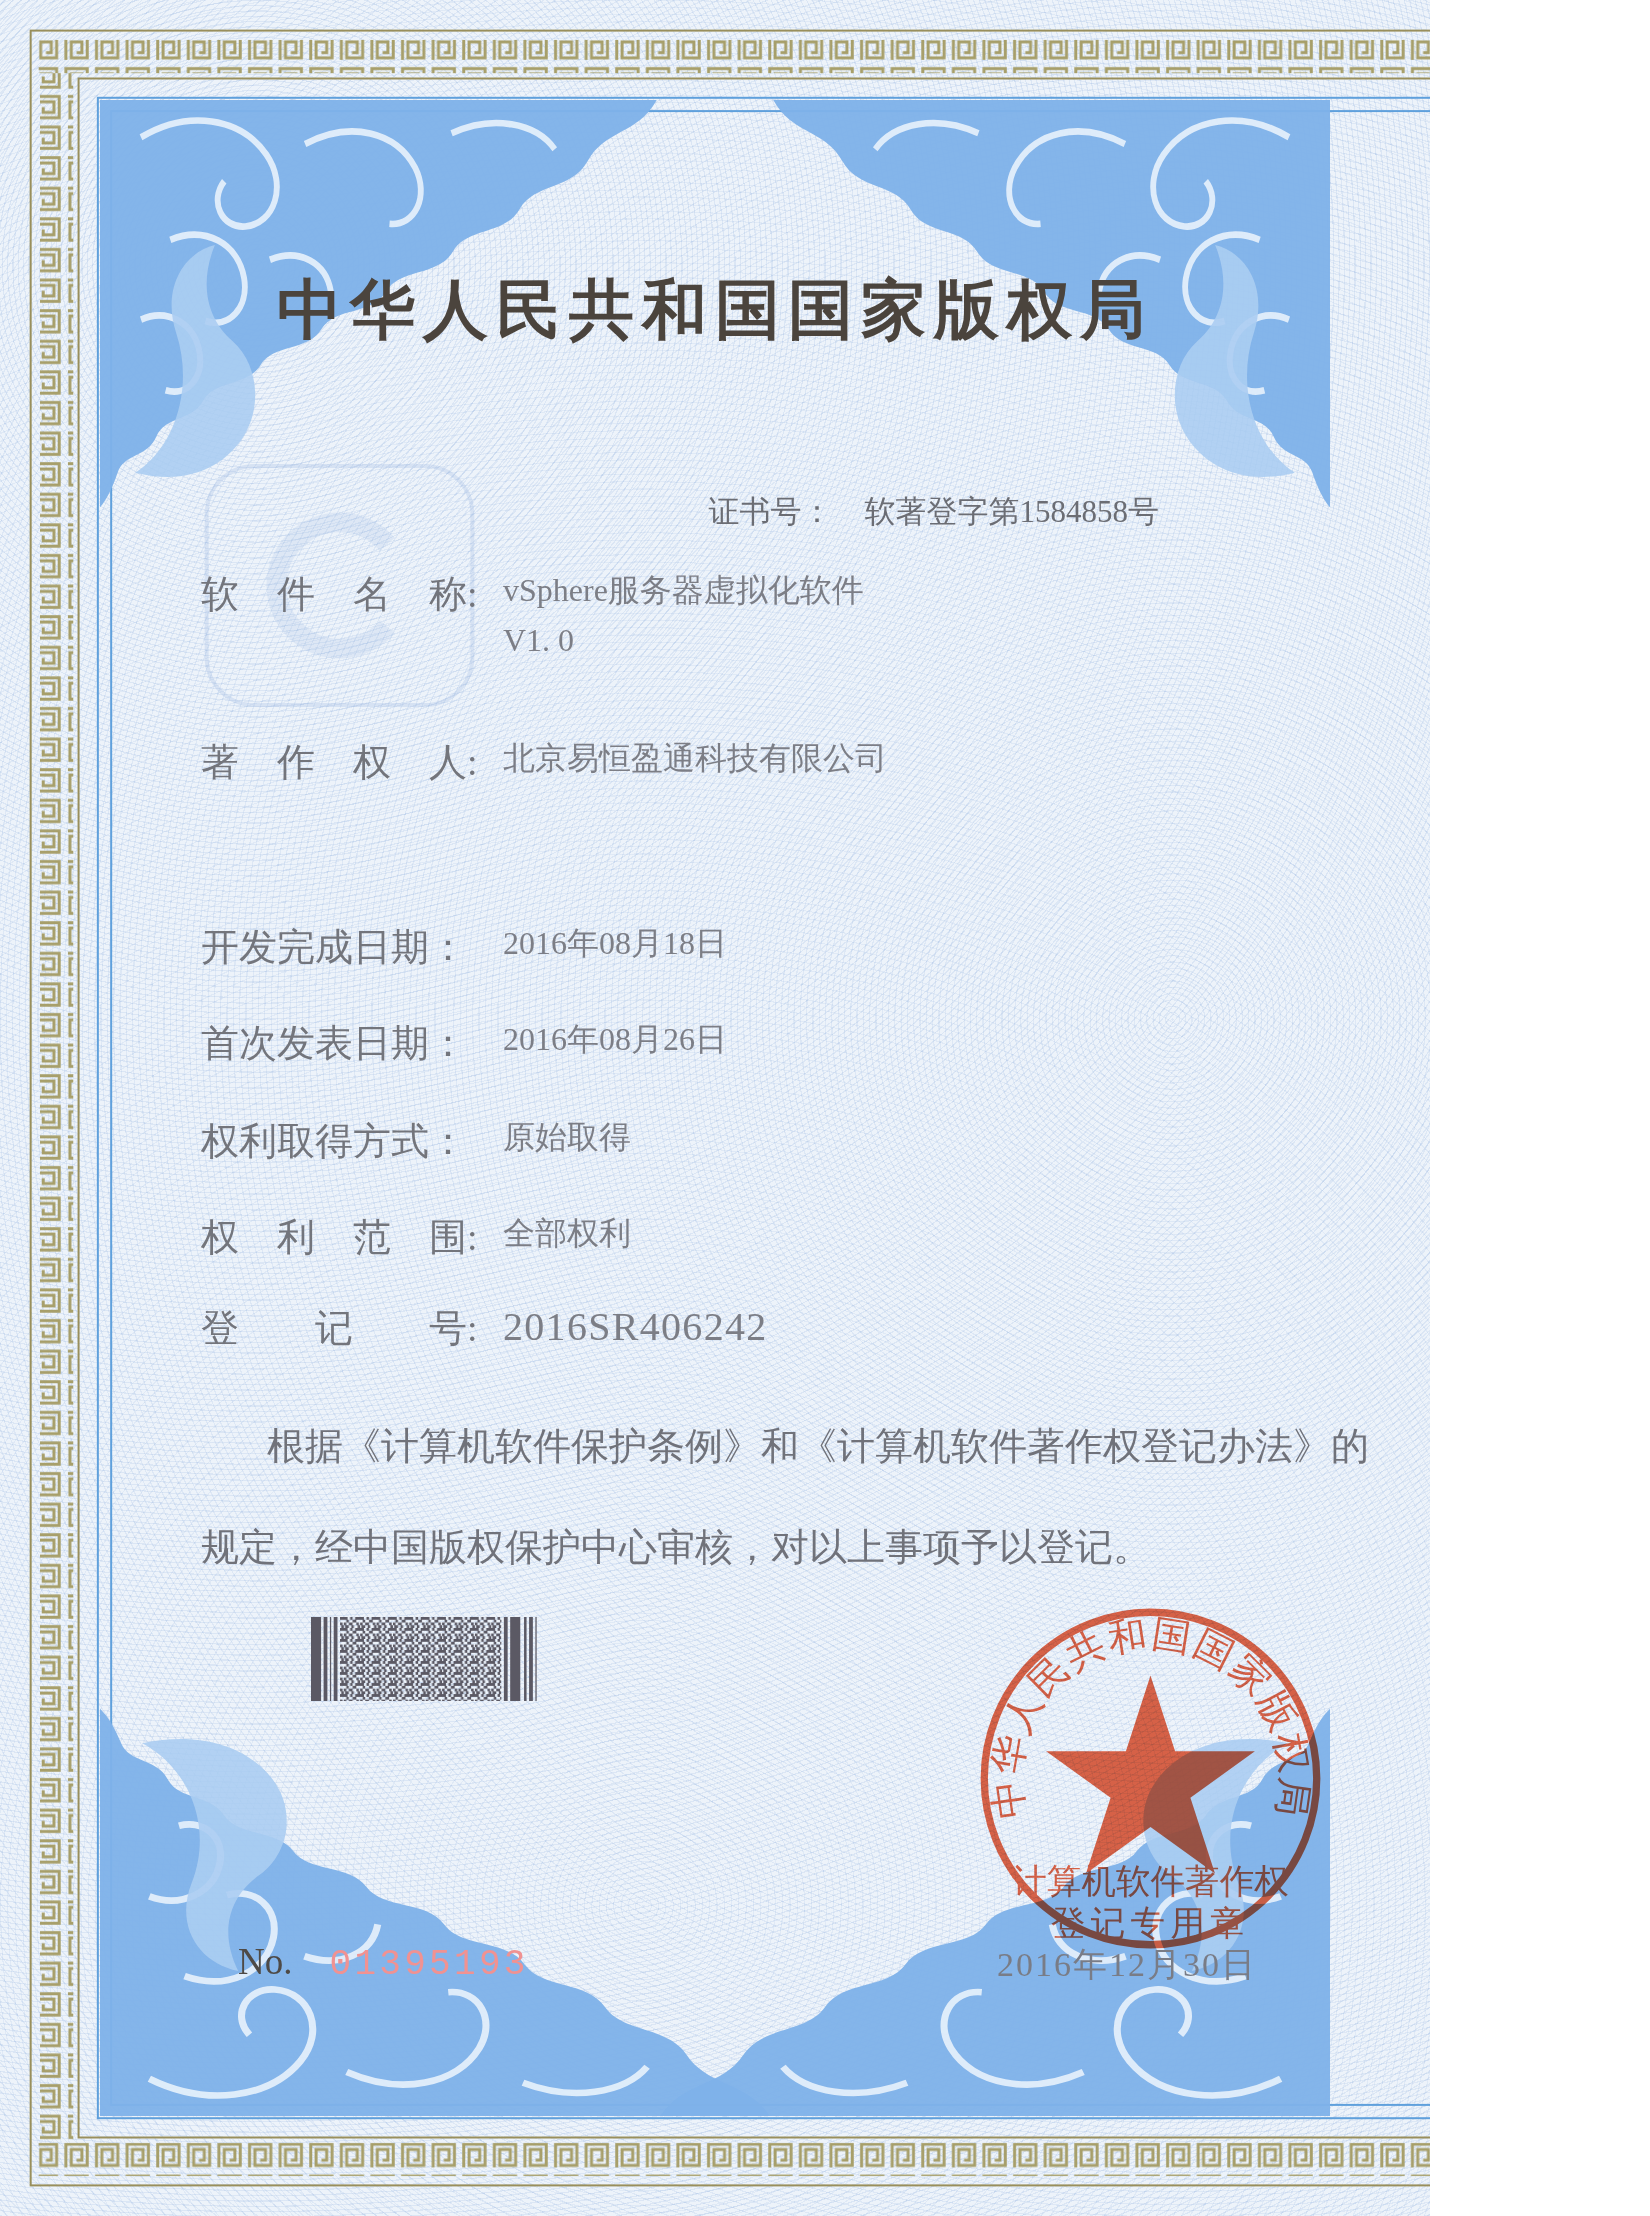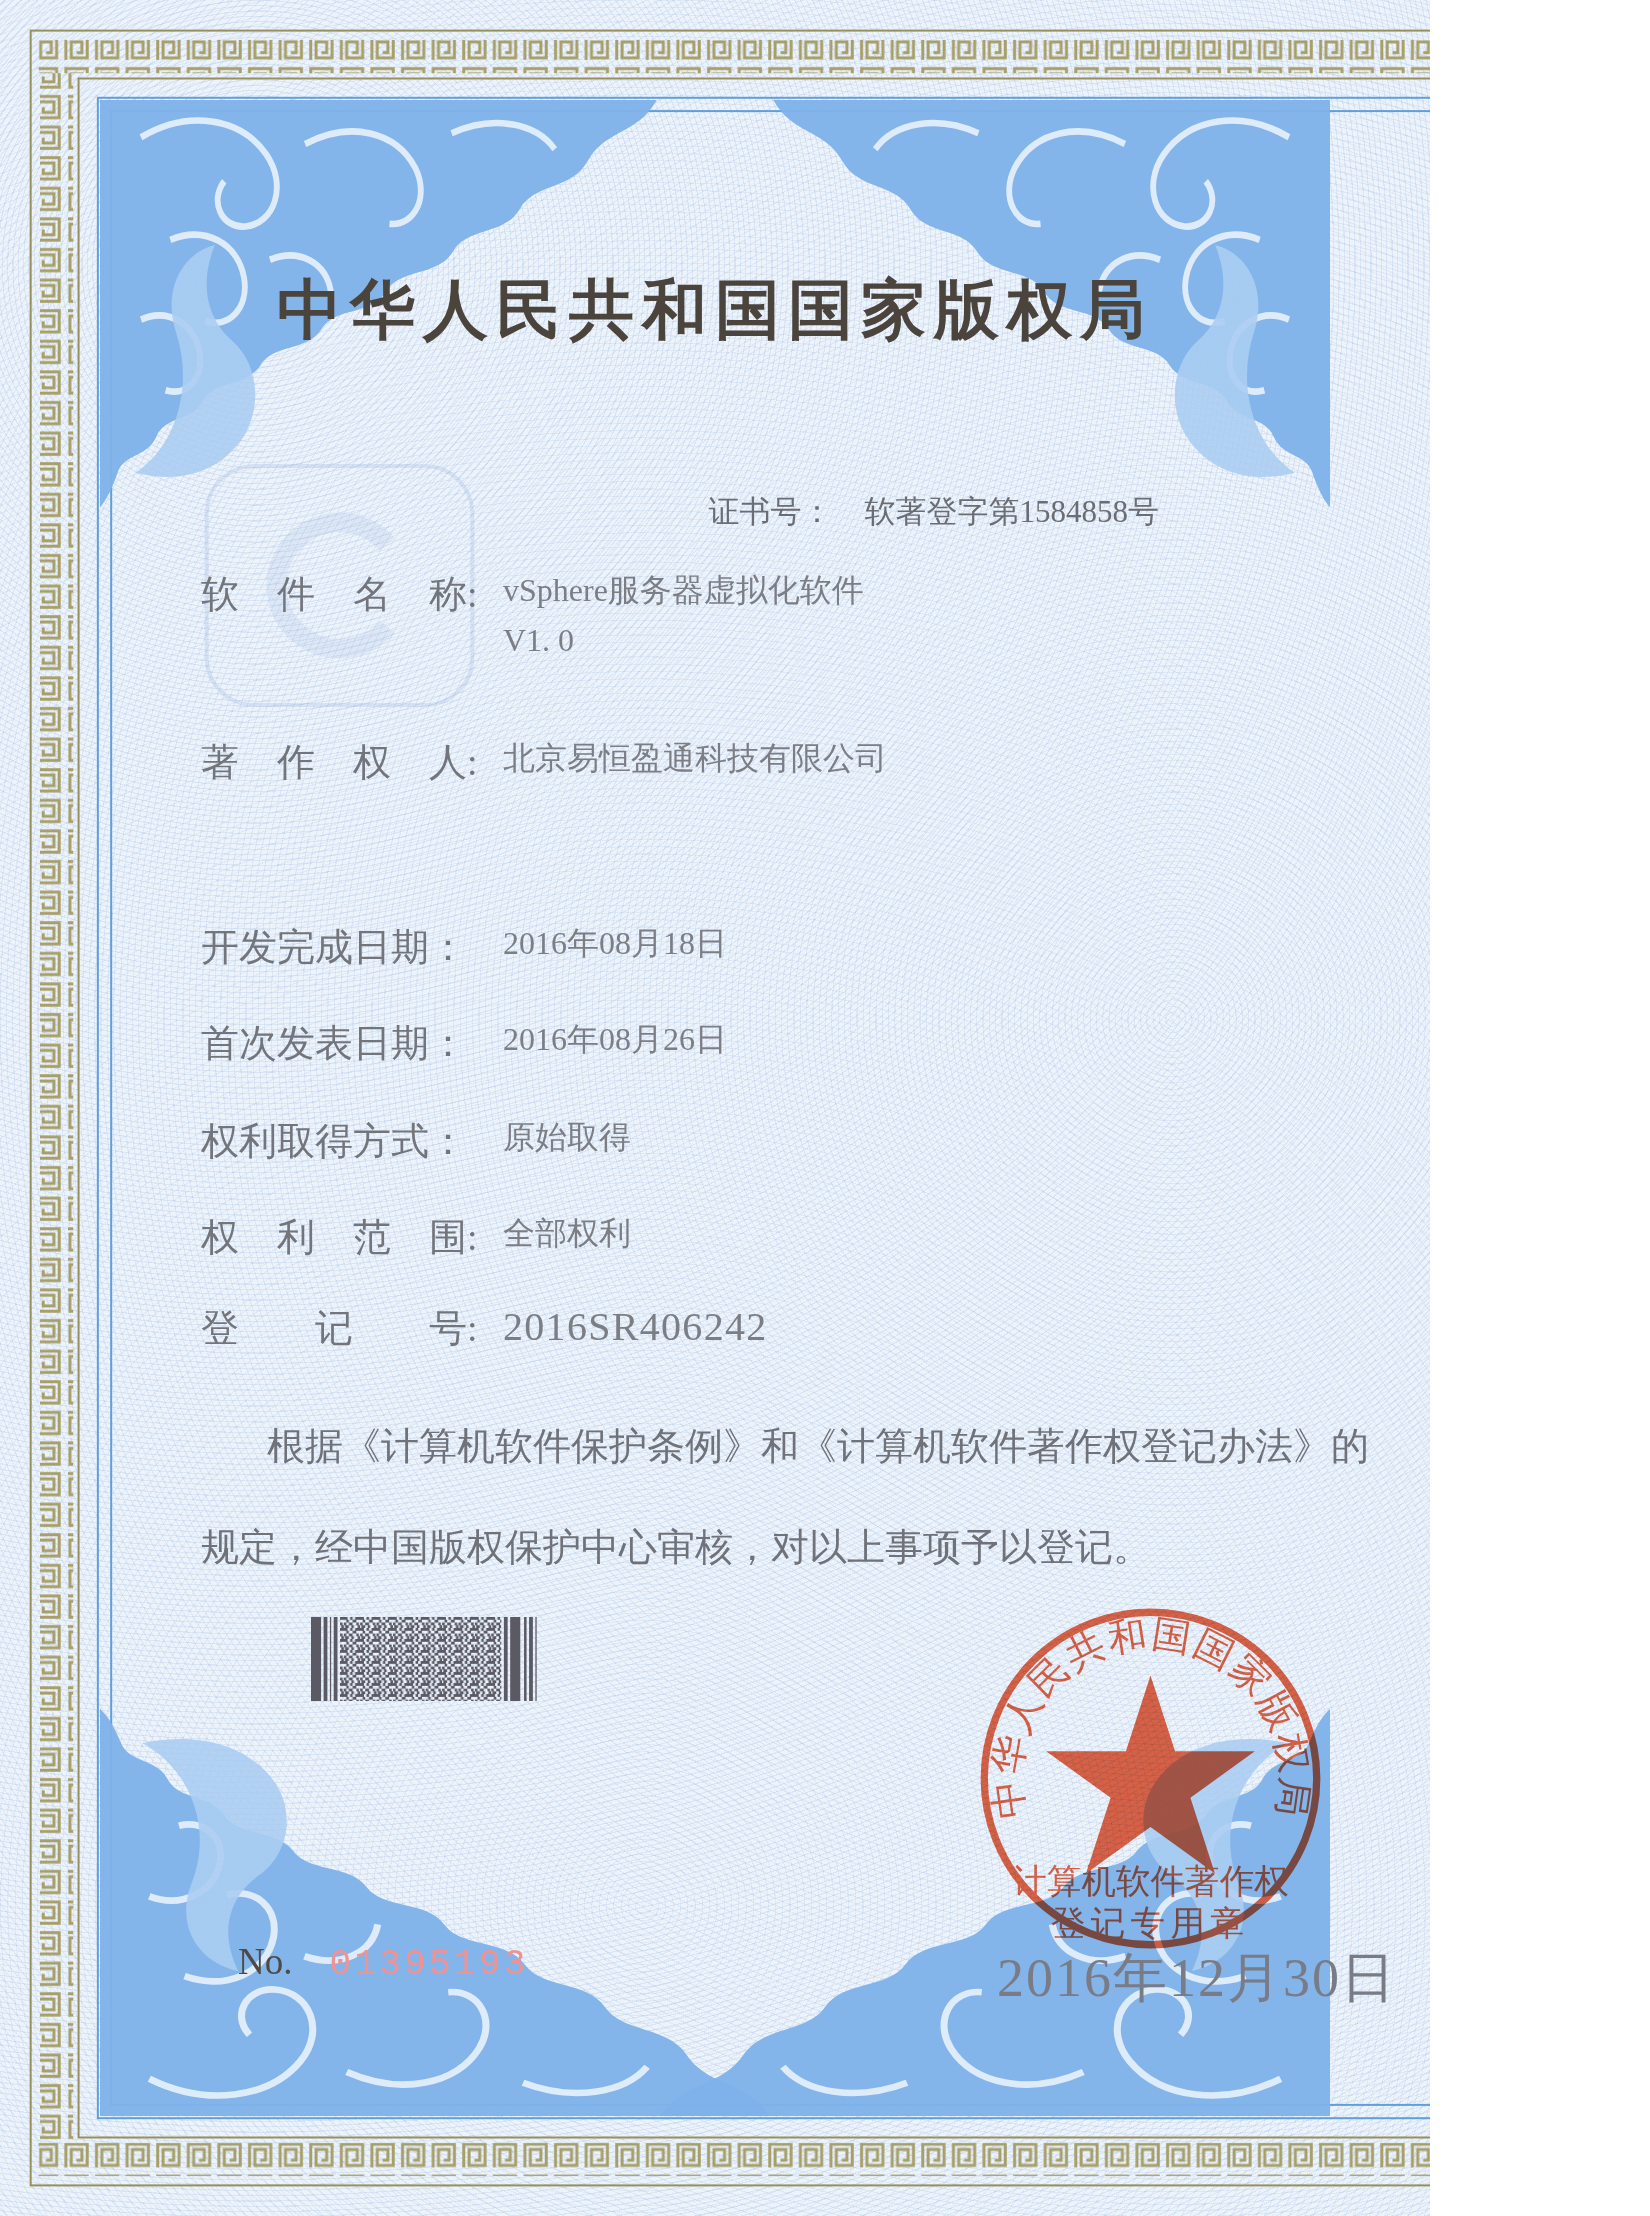--- a/index.html
+++ b/index.html
@@ -34,21 +34,21 @@
              letter-spacing:11.3px;color:#453e38;z-index:3;}
   .certrow{top:491px;right:271px;display:flex;gap:32px;font-size:31px;color:#6b6d74;z-index:3;white-space:nowrap;}
   .row{left:0;width:100%;height:0;z-index:3;}
   .row .lbl{position:absolute;left:201px;top:0;font-size:38px;color:#73757c;white-space:pre;}
   .row .val{position:absolute;left:503px;top:0;font-size:32px;color:#7c7e86;white-space:nowrap;}
   .row .val.reg{font-size:40px;letter-spacing:1.3px;}
   .statement{z-index:3;font-size:38px;color:#70727a;white-space:nowrap;}
   .serial{left:238px;top:1940px;display:flex;gap:37px;z-index:3;align-items:baseline;}
   .serial .no-label{font-size:37px;color:#4e4a46;}
   .serial .no-value{font-size:36px;color:#f09292;letter-spacing:3.3px;font-family:"Liberation Mono","DejaVu Sans Mono",monospace;}
-  .seal-date{left:997px;top:1942px;font-size:54px;color:#797c86;letter-spacing:2px;z-index:3;white-space:nowrap;}
+  .seal-date{left:997px;top:1942px;font-size:34px;color:#797c86;letter-spacing:2px;z-index:3;white-space:nowrap;}
   .barcode{left:311px;top:1617px;width:237px;height:84px;z-index:3;}
   .seal{left:961px;top:1589px;width:379px;height:379px;z-index:4;mix-blend-mode:multiply;opacity:.93;}
 </style>
 </head>
 <body>
 
 <div class="page">
 
   <svg id="frame" width="1650" height="2216" viewBox="0 0 2480 3331">
     <defs>

